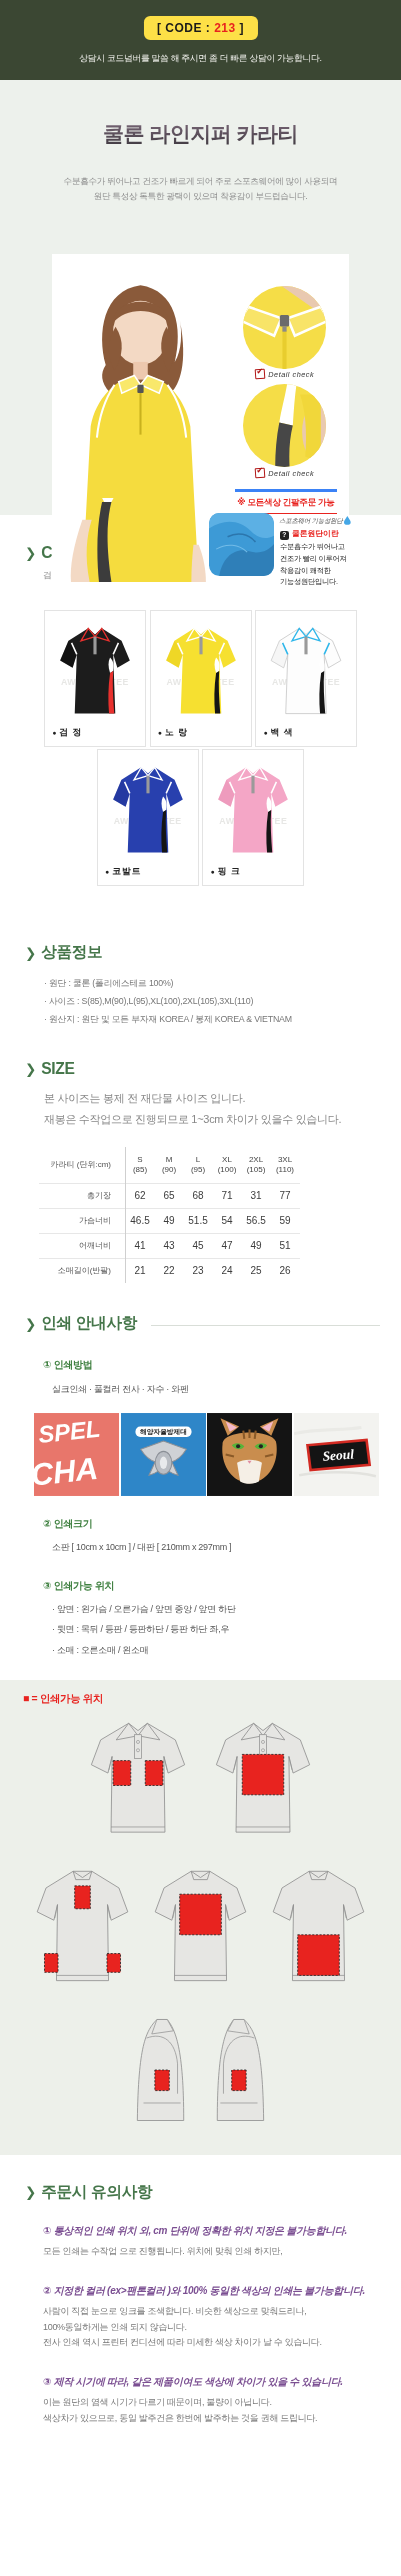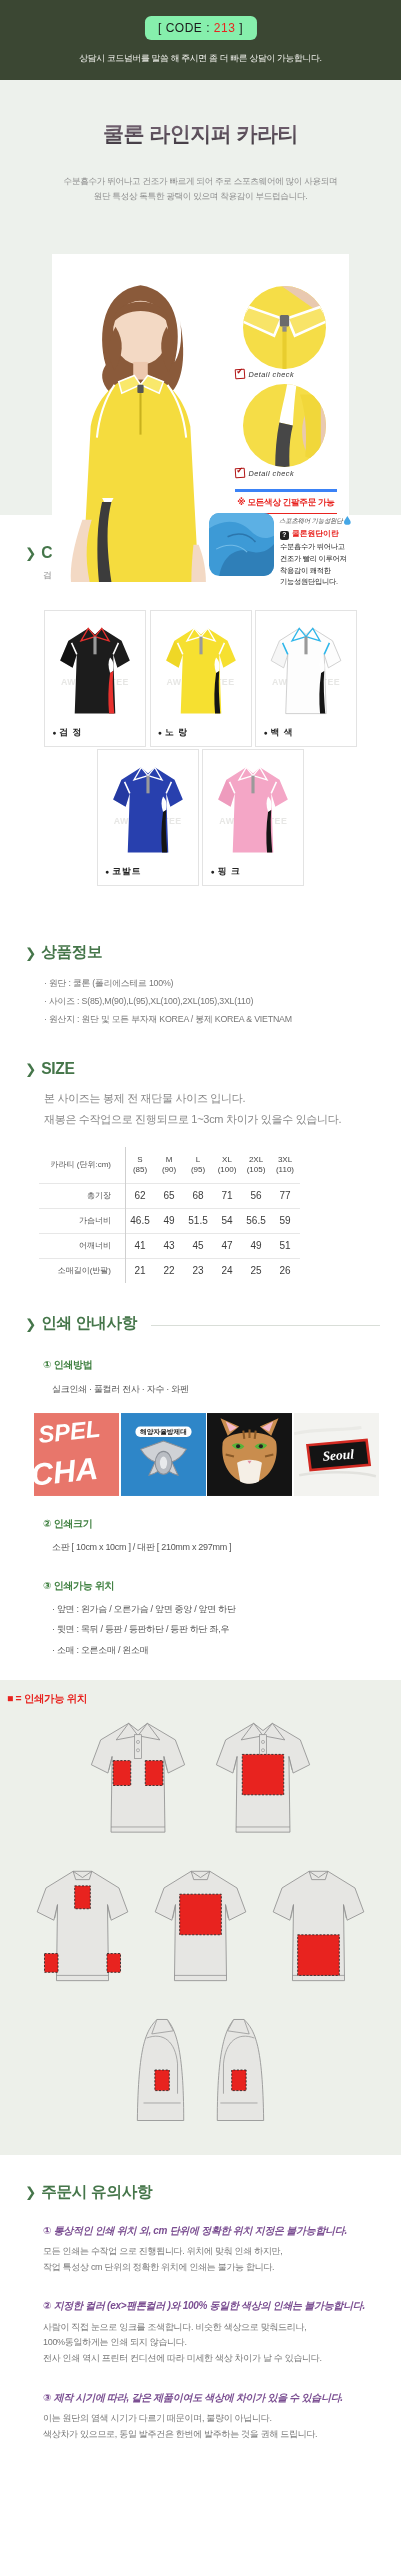--- a/index.html
+++ b/index.html
@@ -1,32 +1,32 @@
 <!DOCTYPE html>
 <html style="font-size:8.3px"><head>
 <meta charset="utf-8">
 <style>
   html,body{margin:0;padding:0;background:#ffffff;}
   body{width:401px;min-height:2576px;margin:0 auto;font-family:"Liberation Sans","DejaVu Sans",sans-serif;color:#555;overflow-x:hidden;}
   .nosel{user-select:none;}
   
   .banner{height:80px;background:#3b4733;position:relative;}
-  .code-badge{position:absolute;left:50%;top:15.6px;transform:translateX(-50%);background:#86efac;border-radius:6.2px;padding:5.2px 13.5px;font-size:12px;font-weight:normal;color:#1a1a1a;letter-spacing:0.5px;}
+  .code-badge{position:absolute;left:50%;top:15.6px;transform:translateX(-50%);background:#fde047;border-radius:6.2px;padding:5.2px 13.5px;font-size:12px;font-weight:bold;color:#1a1a1a;letter-spacing:0.5px;}
   .code-badge .red{color:#e8231f;}
   .banner-note{position:absolute;left:0;right:0;top:53px;text-align:center;color:#f2f2ee;font-size:8.8px;letter-spacing:-0.3px;}
   
   .hero{height:435px;background:#edf1ec;position:relative;}
   .hero-title{position:absolute;left:0;right:0;top:40px;text-align:center;font-size:21px;font-weight:bold;letter-spacing:-0.5px;
     background:linear-gradient(#7d6a7b,#3c373d);-webkit-background-clip:text;background-clip:text;color:transparent;}
   .hero-desc{position:absolute;left:0;right:0;top:94px;text-align:center;font-size:8.6px;color:#8d8d8d;line-height:1.75;letter-spacing:-0.3px;}
   .photo-box{position:absolute;left:52px;top:174px;width:297px;height:328px;background:#ffffff;}
   .detail-circle{position:absolute;width:83px;height:83px;border-radius:50%;overflow:hidden;}
   .detail-c1{left:191px;top:32px;}
   .detail-c2{left:191px;top:130px;}
-  .detail-label{position:absolute;width:99px;font-size:7.3px;color:#333;font-style:italic;letter-spacing:0.5px;}
+  .detail-label{position:absolute;width:99px;text-align:center;font-size:7.3px;color:#333;font-style:italic;letter-spacing:0.5px;}
   .detail-l1{left:183px;top:115px;}
   .detail-l2{left:183px;top:214px;}
   .chk{display:inline-block;width:7.8px;height:7.8px;border:1px solid #b01414;border-radius:1px;position:relative;vertical-align:-1.6px;margin-right:3.6px;transform:rotate(-4deg);}
   .chk:after{content:"✔";position:absolute;left:0.5px;top:-3.6px;color:#b01414;font-size:8.3px;font-style:normal;}
   .longsleeve{position:absolute;left:183px;top:235px;width:102px;border-top:3px solid #3b82f6;border-bottom:1px solid #e8231f;padding:4.7px 0;text-align:center;color:#e8231f;font-size:8.6px;font-weight:bold;letter-spacing:-0.3px;}
   .fab-swatch{position:absolute;left:157px;top:259px;width:65px;height:63px;border-radius:10.4px;overflow:hidden;}
   .fab-note{position:absolute;left:227px;top:262px;font-size:6.5px;color:#4a4a4a;font-style:italic;letter-spacing:-0.3px;white-space:nowrap;}
   .fab-q{position:absolute;left:228px;top:274px;font-size:7.8px;font-weight:bold;color:#e8231f;}
   .fab-q .qbox{display:inline-block;width:8.8px;height:8.8px;background:#222;color:#fff;border-radius:2.1px;text-align:center;font-size:6.7px;line-height:8.8px;margin-right:3.1px;vertical-align:-1px;}
   .fab-desc{position:absolute;left:228px;top:287px;font-size:7.3px;color:#222;line-height:1.62;letter-spacing:-0.3px;}
@@ -55,21 +55,21 @@
   .size-tbl thead .valcol{font-size:8px;color:#444;line-height:1.25;}
   .size-tbl tbody tr{height:25px;}
   .size-tbl tbody tr td{border-top:0.5px solid #e7e7e7;}
   
   .green-sub{margin:24px 0 0 43px;font-size:10px;font-weight:bold;color:#3f8040;letter-spacing:-0.3px;}
   .gray-line{margin:6.7px 0 0 52px;font-size:9px;color:#555;letter-spacing:-0.3px;line-height:2.25;}
   .samples{margin:13.5px 0 0 34px;display:flex;gap:1.6px;}
   .samples .tile{width:85px;height:83px;overflow:hidden;position:relative;}
   
   .pos-panel{margin-top:20px;background:#edf0ea;padding:12.5px 0 31px;}
-  .pos-legend{margin-left:7px;font-size:10.4px;font-weight:bold;color:#e8231f;letter-spacing:-0.3px;}
+  .pos-legend{margin-left:23px;font-size:10.4px;font-weight:bold;color:#e8231f;letter-spacing:-0.3px;}
   .diag-row{display:flex;justify-content:center;}
   .diag-row.front{gap:21px;margin-top:8.3px;}
   .diag-row.back{gap:18.7px;margin-top:22px;}
   .diag-row.sleeve{gap:14.5px;margin-top:26px;}
   
   .order-items{margin:21px 0 0 0;}
   .oitem{margin:0 0 24px 43px;}
   .oitem .otitle{font-size:10px;font-weight:bold;color:#7b4f92;letter-spacing:-0.3px;margin-bottom:6.2px;font-style:italic;}
   .oitem .oline{font-size:9px;color:#777;line-height:1.75;letter-spacing:-0.3px;}
 </style>
@@ -278,21 +278,21 @@
           <td class="valcol">3XL<br>(110)</td>
         </tr>
       </thead>
       <tbody>
         <tr>
           <td class="lblcol">총기장</td>
           <td class="valcol">62</td>
           <td class="valcol">65</td>
           <td class="valcol">68</td>
           <td class="valcol">71</td>
-          <td class="valcol">56</td>
+          <td class="valcol">31</td>
           <td class="valcol">77</td>
         </tr>
         <tr>
           <td class="lblcol">가슴너비</td>
           <td class="valcol">46.5</td>
           <td class="valcol">49</td>
           <td class="valcol">51.5</td>
           <td class="valcol">54</td>
           <td class="valcol">56.5</td>
           <td class="valcol">59</td>
@@ -463,21 +463,20 @@
 
 <div class="section" style="padding-top:27px;">
   <div class="sec-head">
       <span class="arrow">❯</span>
       <span>주문시 유의사항</span>
     </div>
   <div class="order-items" id="orderItems">
       <div class="oitem">
         <div class="otitle">① 통상적인 인쇄 위치 외, cm 단위에 정확한 위치 지정은 불가능합니다.</div>
         <div class="oline">모든 인쇄는 수작업 으로 진행됩니다. 위치에 맞춰 인쇄 하지만,</div>
-        <div class="oline">작업 특성상 cm 단위의 정확한 위치에 인쇄는 불가능 합니다.</div>
       </div>
       <div class="oitem">
         <div class="otitle">② 지정한 컬러 (ex&gt;팬톤컬러 )와 100% 동일한 색상의 인쇄는 불가능합니다.</div>
         <div class="oline">사람이 직접 눈으로 잉크를 조색합니다. 비슷한 색상으로 맞춰드리나,</div>
         <div class="oline">100%동일하게는 인쇄 되지 않습니다.</div>
         <div class="oline">전사 인쇄 역시 프린터 컨디션에 따라 미세한 색상 차이가 날 수 있습니다.</div>
       </div>
       <div class="oitem">
         <div class="otitle">③ 제작 시기에 따라, 같은 제품이여도 색상에 차이가 있을 수 있습니다.</div>
         <div class="oline">이는 원단의 염색 시기가 다르기 때문이며, 불량이 아닙니다.</div>

